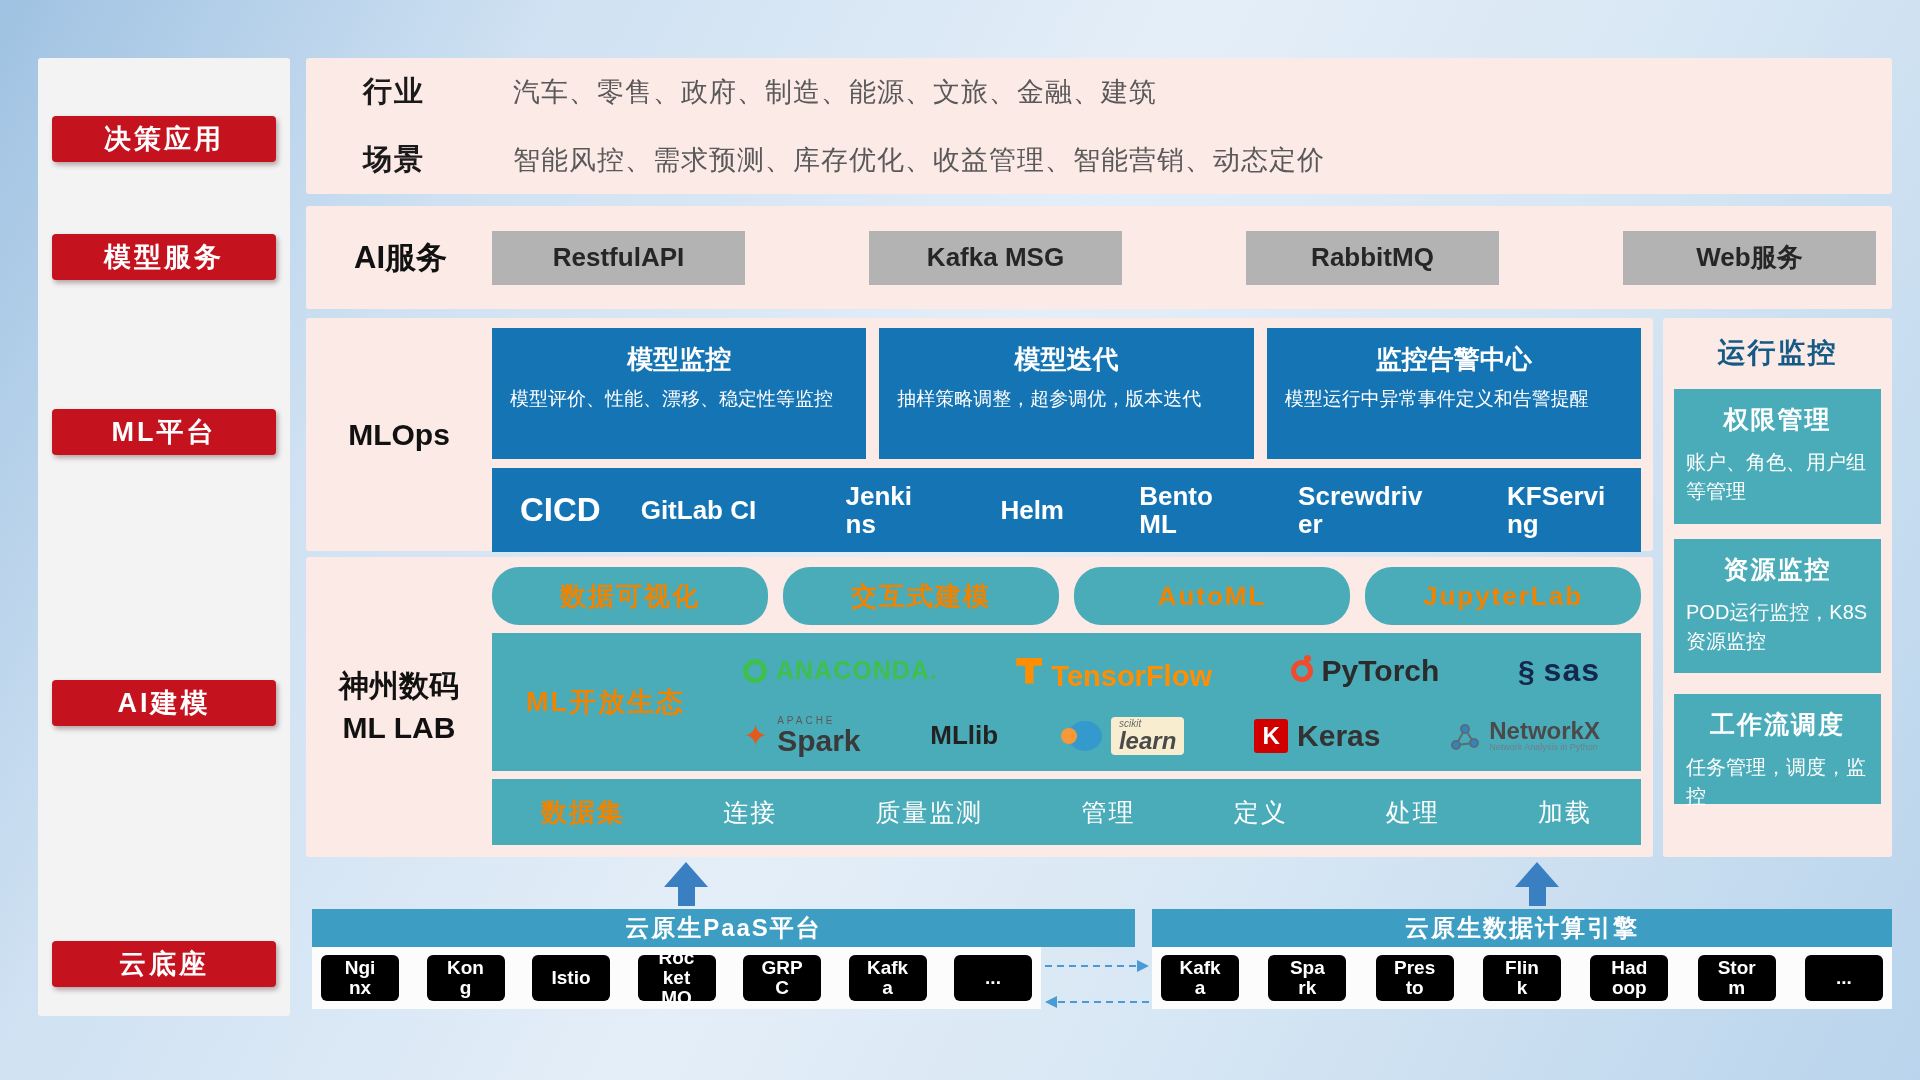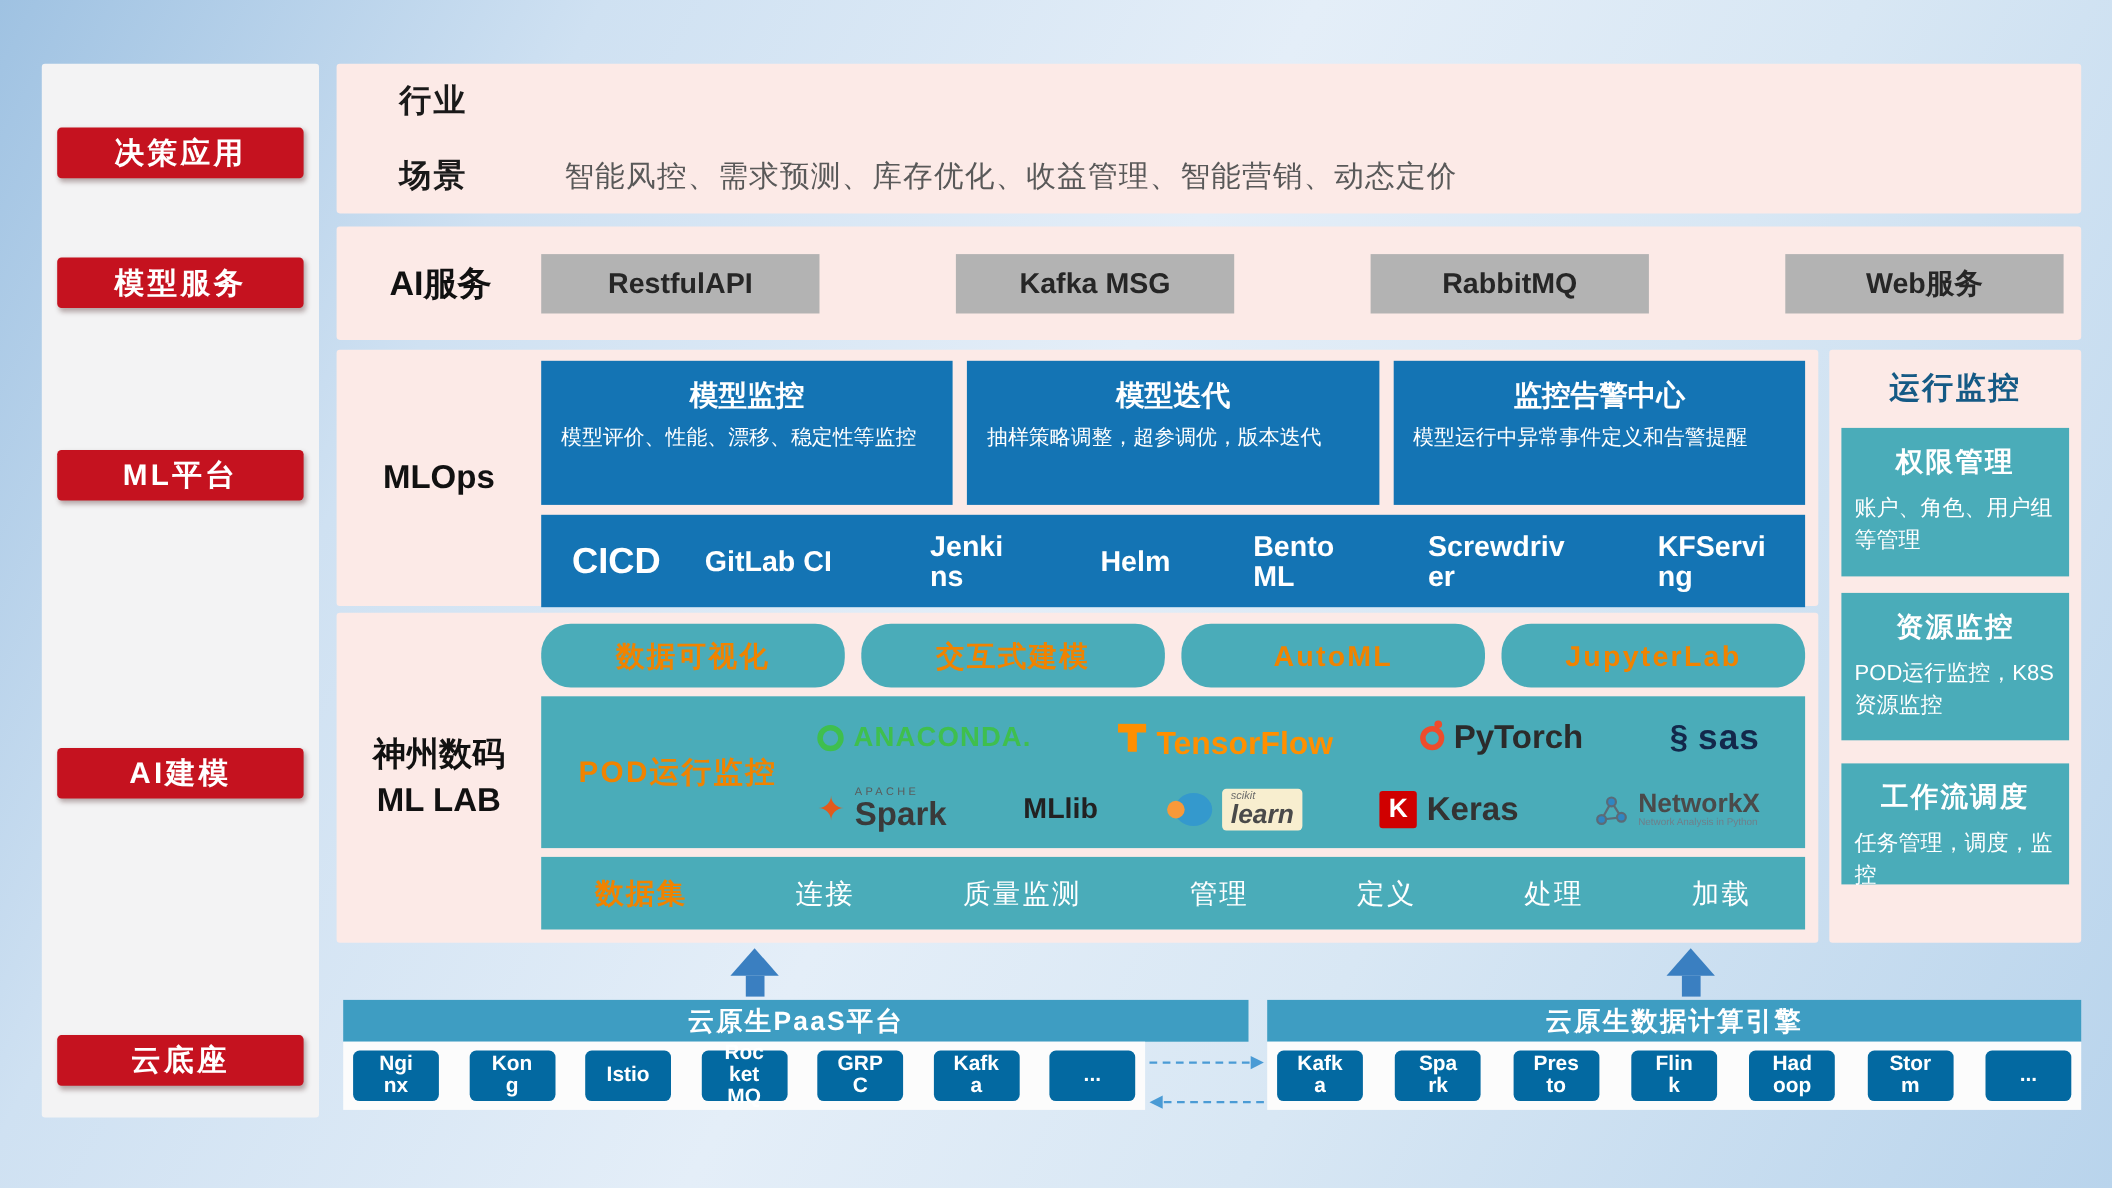--- a/index.html
+++ b/index.html
@@ -88,39 +88,40 @@
   
   .up-arrow{position:absolute;width:44px;display:flex;flex-direction:column;align-items:center;}
   .ua-head{width:0;height:0;border-left:22px solid transparent;border-right:22px solid transparent;border-bottom:25px solid #3a7fc1;}
   .ua-stem{width:17px;height:19px;background:#3a7fc1;}
   .cloud-bar{position:absolute;height:38px;background:#3e9dc2;color:#fff;font-size:24px;font-weight:bold;display:flex;align-items:center;justify-content:center;letter-spacing:2px;}
   .cb1{left:312px;top:909px;width:823px;}
   .cb2{left:1152px;top:909px;width:740px;}
   .cloud-strip{position:absolute;top:947px;height:62px;background:#fcfcfc;display:flex;align-items:center;justify-content:space-between;padding:0 9px;box-sizing:border-box;}
   .cs1{left:312px;width:729px;}
   .cs2{left:1152px;width:740px;}
-  .cloud-btn{width:78px;height:46px;background:#0369a1;border-radius:6px;color:#fff;font-size:19px;font-weight:bold;display:flex;align-items:center;justify-content:center;text-align:center;line-height:1.05;overflow-wrap:anywhere;padding:0 18px;box-sizing:border-box;}
+  .cloud-btn{width:78px;height:46px;background:#000000;border-radius:6px;color:#fff;font-size:19px;font-weight:bold;display:flex;align-items:center;justify-content:center;text-align:center;line-height:1.05;overflow-wrap:anywhere;padding:0 18px;box-sizing:border-box;}
   .flow-arrows{position:absolute;left:1043px;top:952px;}
 </style>
 </head>
 <body>
 
 <div class="stage">
 
   <aside class="sidebar">
     <div class="side-btn" style="top:58px">决策应用</div>
     <div class="side-btn" style="top:176px">模型服务</div>
     <div class="side-btn" style="top:351px">ML平台</div>
     <div class="side-btn" style="top:622px">AI建模</div>
     <div class="side-btn" style="top:883px">云底座</div>
   </aside>
 
   <section class="panel industry">
     <div class="ind-row">
       <span class="ind-label">行业</span>
+      <span class="ind-text">汽车、零售、政府、制造、能源、文旅、金融、建筑</span>
     </div>
     <div class="ind-row">
       <span class="ind-label">场景</span>
       <span class="ind-text">智能风控、需求预测、库存优化、收益管理、智能营销、动态定价</span>
     </div>
   </section>
 
   <section class="panel ai-service">
     <div class="ai-label">AI服务</div>
     <div class="ai-btn-row">
@@ -165,21 +166,21 @@
       <span>神州数码</span>
       <span>ML LAB</span>
     </div>
     <div class="lab-tools">
       <div class="teal-btn">数据可视化</div>
       <div class="teal-btn">交互式建模</div>
       <div class="teal-btn">AutoML</div>
       <div class="teal-btn">JupyterLab</div>
     </div>
     <div class="eco-box">
-      <div class="eco-label">POD运行监控</div>
+      <div class="eco-label">ML开放生态</div>
       <div class="eco-logos">
         <div class="eco-row">
           <span class="logo">
             <span class="ana-ring"></span>
             <span class="ana-text">ANACONDA.</span>
           </span>
           <span class="logo">
             <span class="tf-icon"></span>
             <span class="tf-text">TensorFlow</span>
           </span>

